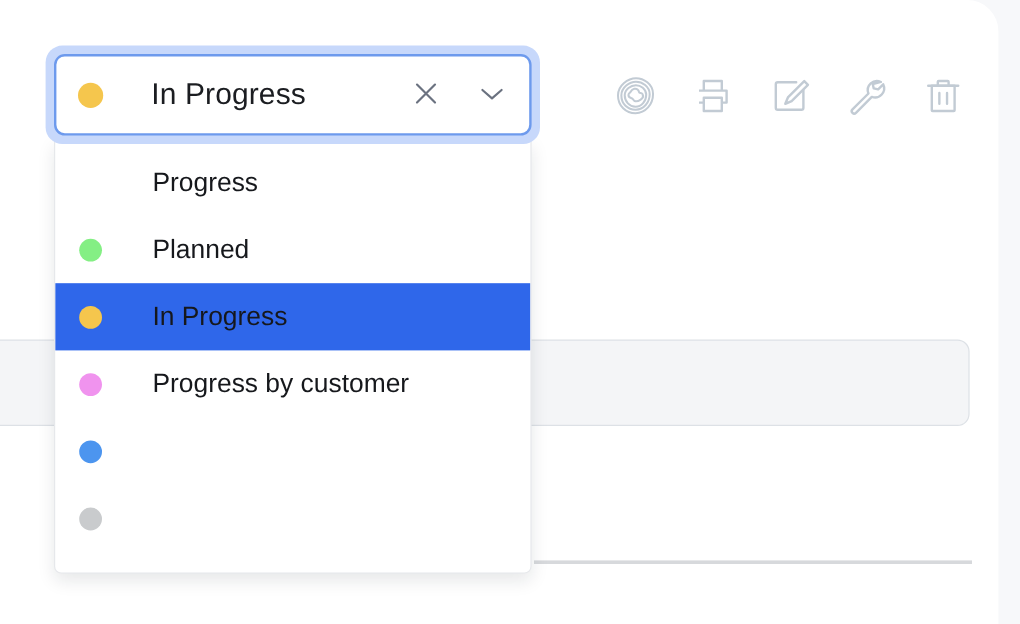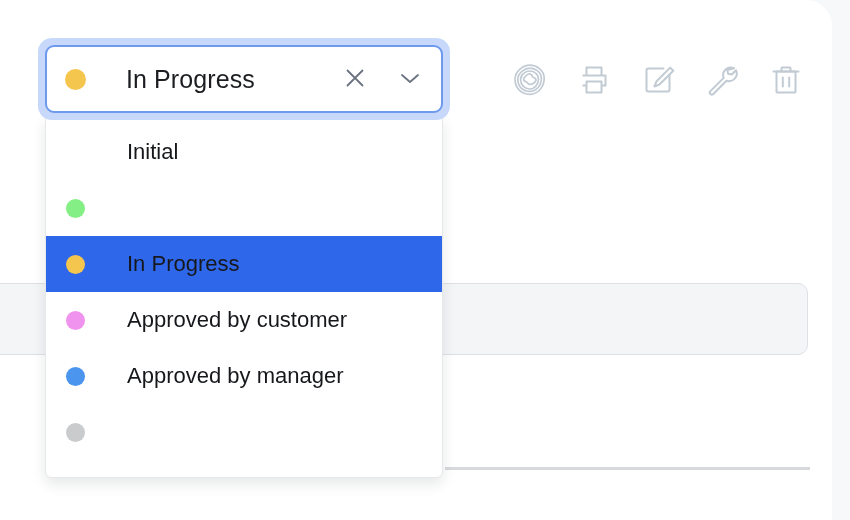--- a/index.html
+++ b/index.html
@@ -237,36 +237,36 @@
           <path d="M14.8 15.5v9M21.2 15.5v9"></path>
         </svg>
       </span>
     </button>
 
   </div>
 
   <div class="dropdown" id="dropdown-list">
       <div class="opt">
         <span class="dot none"></span>
-        <span class="opt-label">Initial</span>
+        <span class="opt-label">Progress</span>
       </div>
       <div class="opt">
         <span class="dot" style="background: rgb(132, 239, 132);"></span>
+        <span class="opt-label">Planned</span>
       </div>
       <div class="opt selected" style="background: rgb(47, 103, 234);">
         <span class="dot" style="background: rgb(245, 198, 77);"></span>
         <span class="opt-label">In Progress</span>
       </div>
       <div class="opt">
         <span class="dot" style="background: rgb(240, 147, 238);"></span>
-        <span class="opt-label">Approved by customer</span>
+        <span class="opt-label">Progress by customer</span>
       </div>
       <div class="opt">
         <span class="dot" style="background: rgb(76, 149, 239);"></span>
-        <span class="opt-label">Approved by manager</span>
       </div>
       <div class="opt">
         <span class="dot" style="background: rgb(201, 203, 205);"></span>
       </div>
     </div>
 
   <div class="select-wrap">
     <div class="select-box">
       <span class="dot" id="select-dot" style="background: rgb(245, 198, 77);"></span>
       <span class="select-value">In Progress</span>

